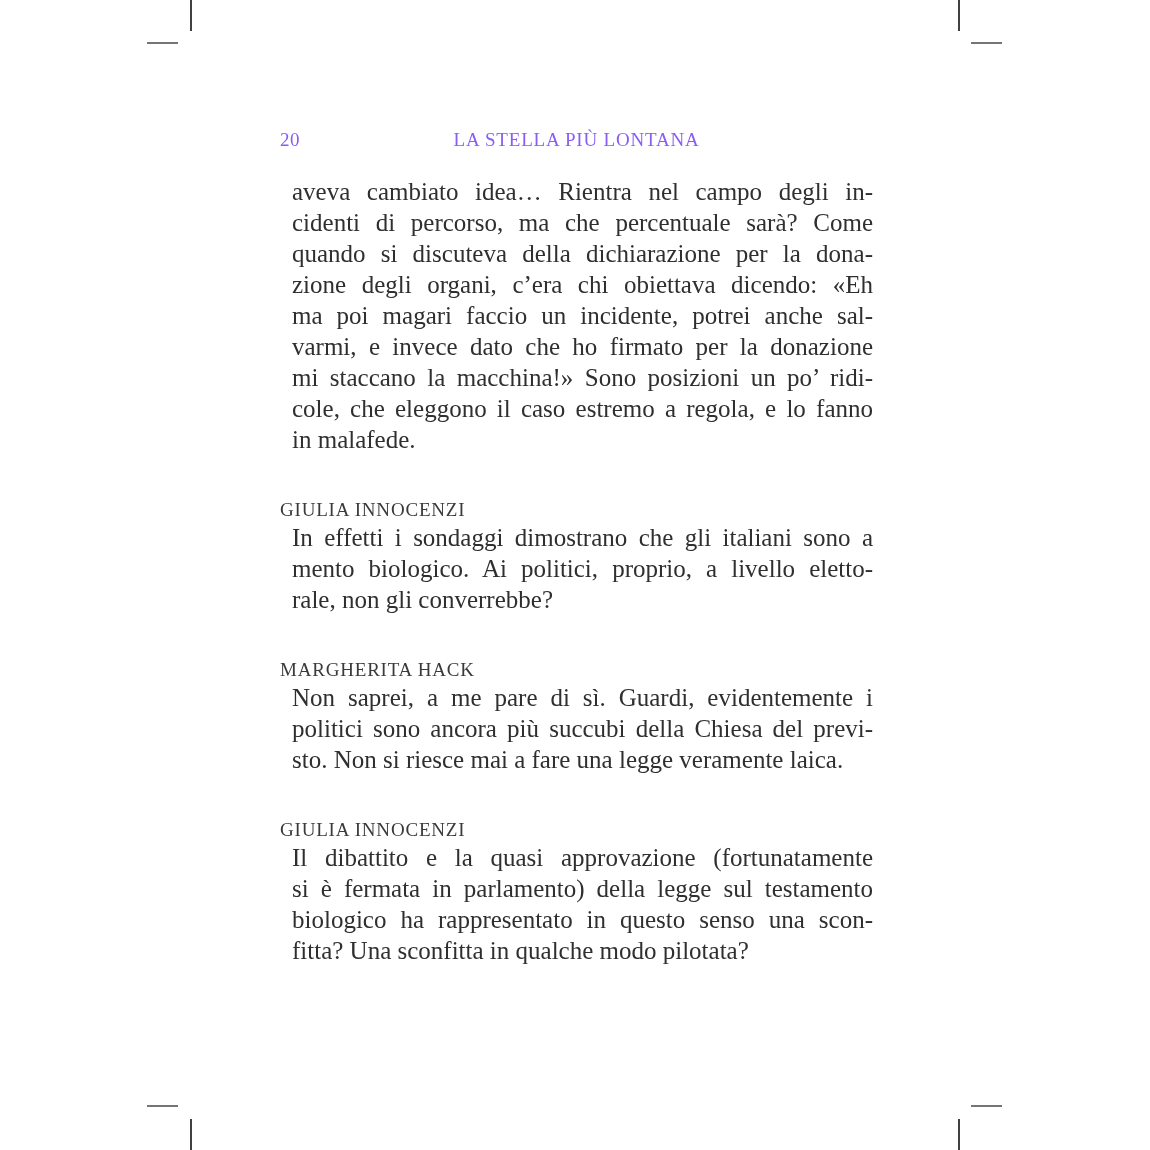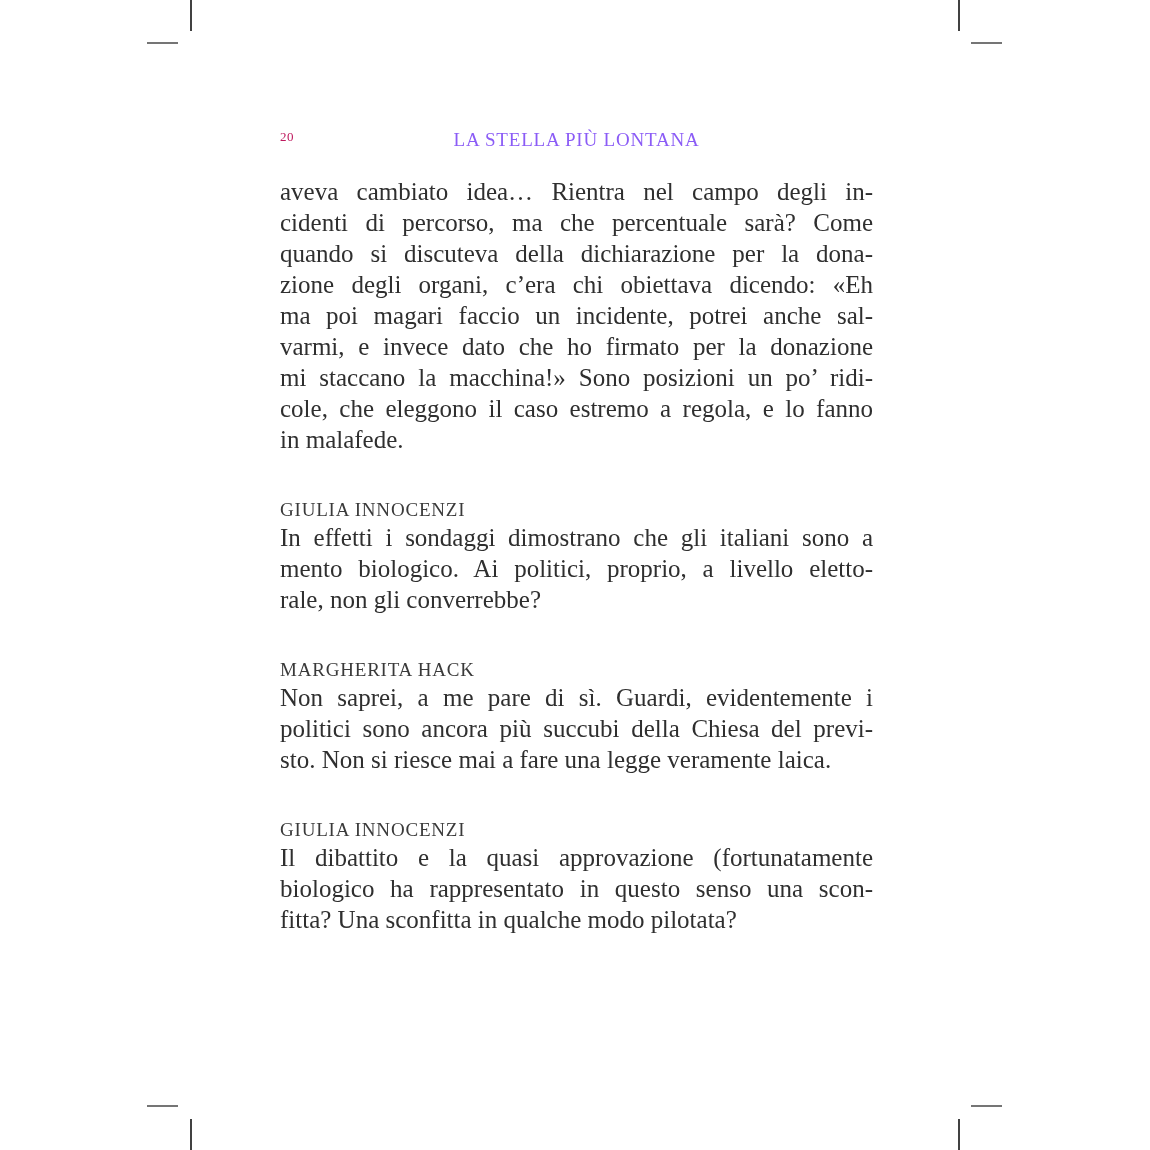--- a/index.html
+++ b/index.html
@@ -22,43 +22,43 @@
   .mark.tr-v { left: 958px; top: 0; }
   .mark.tr-h { left: 971px; top: 42px; }
   .mark.bl-h { left: 147px; top: 1105px; }
   .mark.bl-v { left: 190px; top: 1119px; }
   .mark.br-h { left: 971px; top: 1105px; }
   .mark.br-v { left: 958px; top: 1119px; }
   
   .pageno {
     position: absolute;
     left: 280px; top: 129px;
-    font-size: 13px;
+    font-size: 19px;
     letter-spacing: 0.5px;
-    color: #be185d;
+    color: #8b5cf6;
   }
   .runhead {
     position: absolute;
     left: 280px; top: 129px;
     width: 593px;
     text-align: center;
     font-size: 19px;
     letter-spacing: 0.8px;
     color: #8b5cf6;
   }
   
   .text-column {
     position: absolute;
     left: 280px; top: 176px;
     width: 593px;
     font-size: 25px;
     line-height: 31px;
   }
   .paragraph { margin: 0; }
-  .line { text-align: justify; text-align-last: justify; }
+  .line { text-align: justify; text-align-last: justify; margin-left: 12px; }
   .line.final { text-align-last: left; font-family: Liberation Serif, serif; }
   .speaker {
     margin-top: 43px;
     font-size: 19px;
     line-height: 24px;
     letter-spacing: 0.8px;
     color: #3a3a3a;
   }
 </style>
 </head>
@@ -98,18 +98,19 @@
       </div>
       <div class="speaker">MARGHERITA HACK</div>
       <div class="paragraph">
         <div class="line">Non saprei, a me pare di sì. Guardi, evidentemente i</div>
         <div class="line">politici sono ancora più succubi della Chiesa del previ-</div>
         <div class="line final">sto. Non si riesce mai a fare una legge veramente laica.</div>
       </div>
       <div class="speaker">GIULIA INNOCENZI</div>
       <div class="paragraph">
         <div class="line">Il dibattito e la quasi approvazione (fortunatamente</div>
+        <div class="line">si è fermata in parlamento) della legge sul testamento</div>
         <div class="line">biologico ha rappresentato in questo senso una scon-</div>
         <div class="line final">fitta? Una sconfitta in qualche modo pilotata?</div>
       </div>
     </div>
 
 </div>
 
 </body></html>

